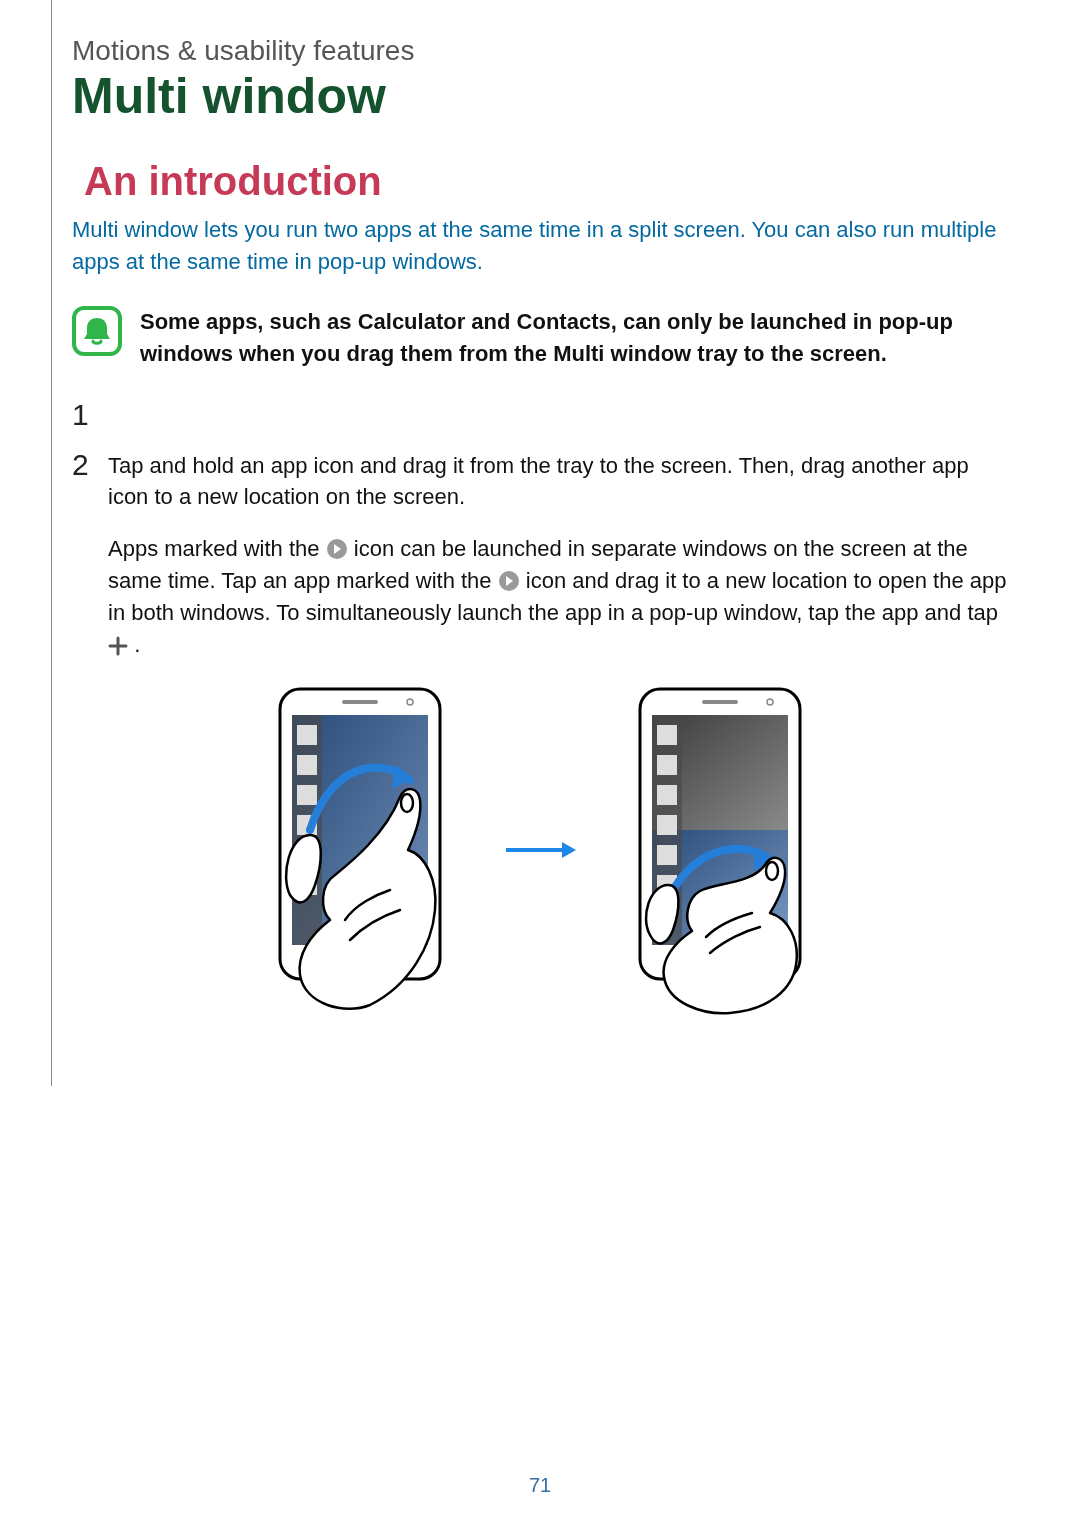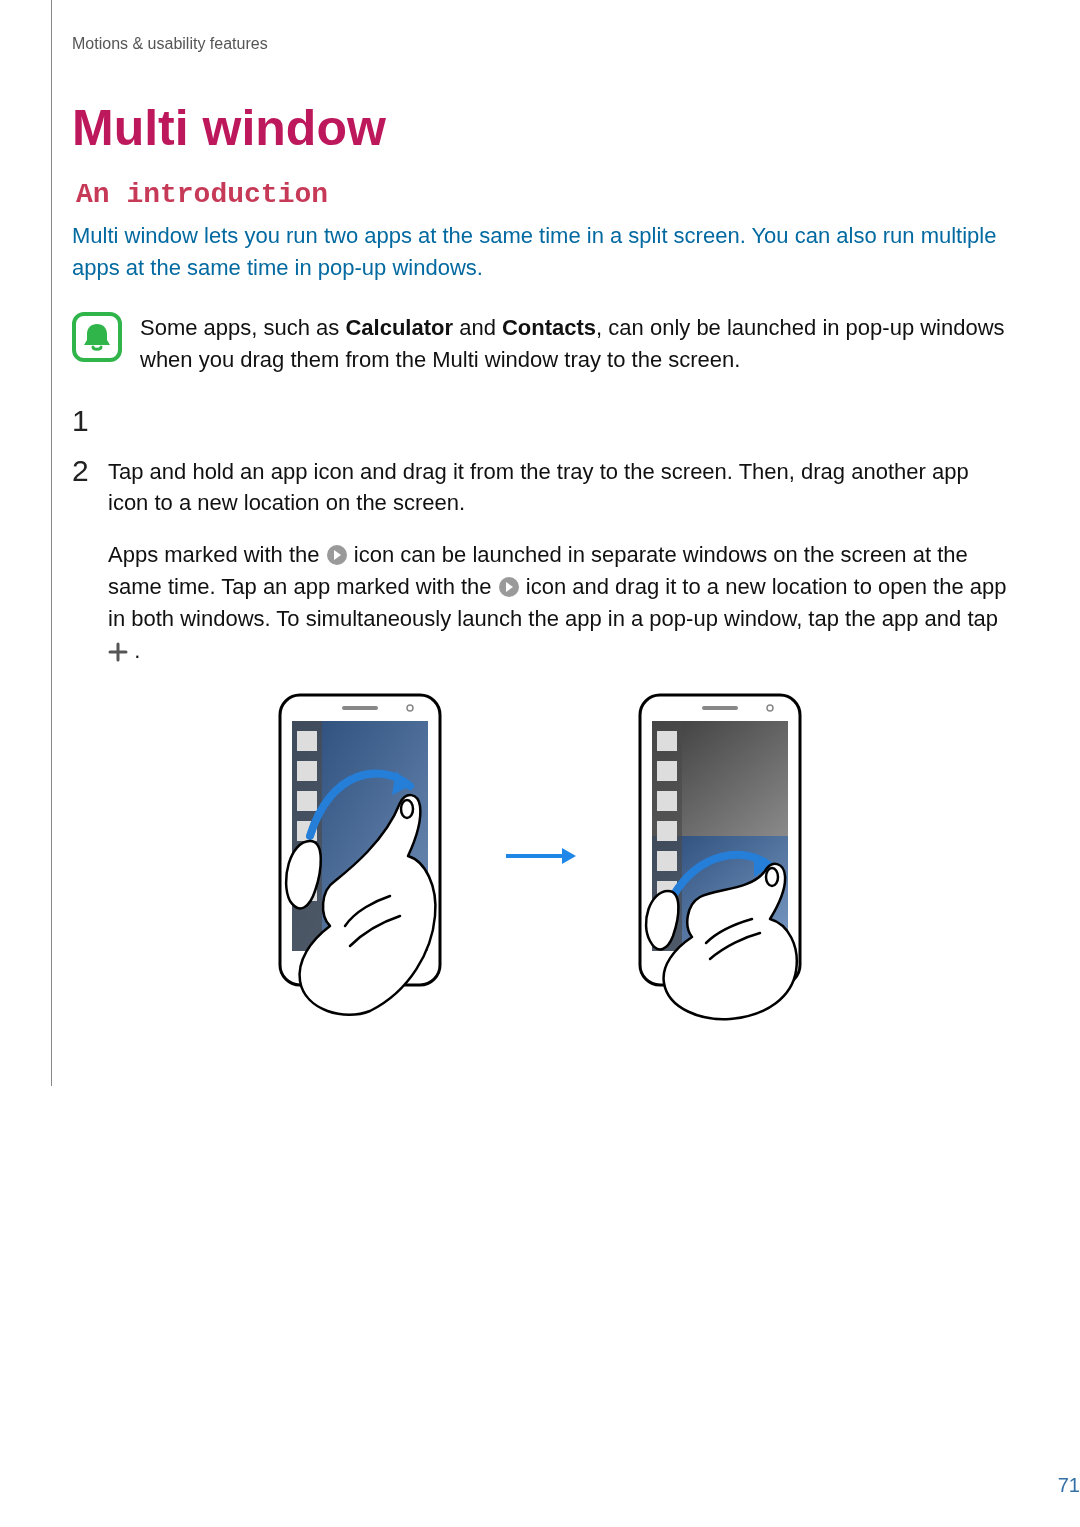--- a/index.html
+++ b/index.html
@@ -21,50 +21,49 @@
     border-left: 1.5px solid #888;
   }
   .page {
     position: absolute;
     left: 72px;
     right: 72px;
     top: 35px;
     bottom: 40px;
   }
   .breadcrumb {
-    font-size: 16px;
+    font-size: 28px;
     color: #555;
-    margin-bottom: 46px;
   }
   h1.title {
     font-size: 50px;
     font-weight: 700;
-    color: #be185d; 
-    margin: 0 0 22px 0;
+    color: #14532d; 
+    margin: 0 0 34px 0;
   }
   h2.sub {
-    font-size: 28px;
+    font-size: 40px;
     font-weight: 700;
     color: #c63a57; 
-    margin: 0 0 10px 4px;
-    font-family: Liberation Mono, monospace;
+    margin: 0 0 10px 12px;
   }
   p.body {
     font-size: 22px;
     line-height: 1.45;
     margin: 0 0 28px 0;
     color: #0369a1;
   }
 
   
   .note-row {
     display: flex;
     align-items: flex-start;
     gap: 18px;
     margin-bottom: 30px;
+    font-weight: bold;
   }
   .bell-icon svg {
     width: 50px;
     height: 50px;
     flex: 0 0 auto;
   }
   .note-text {
     font-size: 22px;
     line-height: 1.45;
     color: #111;
@@ -116,21 +115,21 @@
     gap: 30px;
     margin-top: 24px;
   }
   .phone-fig svg { display: block; }
   .arrow-between svg { display: block; }
 
   .page-number {
     position: absolute;
     left: 0; right: 0;
     bottom: 30px;
-    text-align: right;
+    text-align: center;
     font-size: 20px;
     color: #346fa6;
   }
 </style>
 </head>
 <body>
 
 <div class="margin-rule"></div>
 
 <div class="page">

